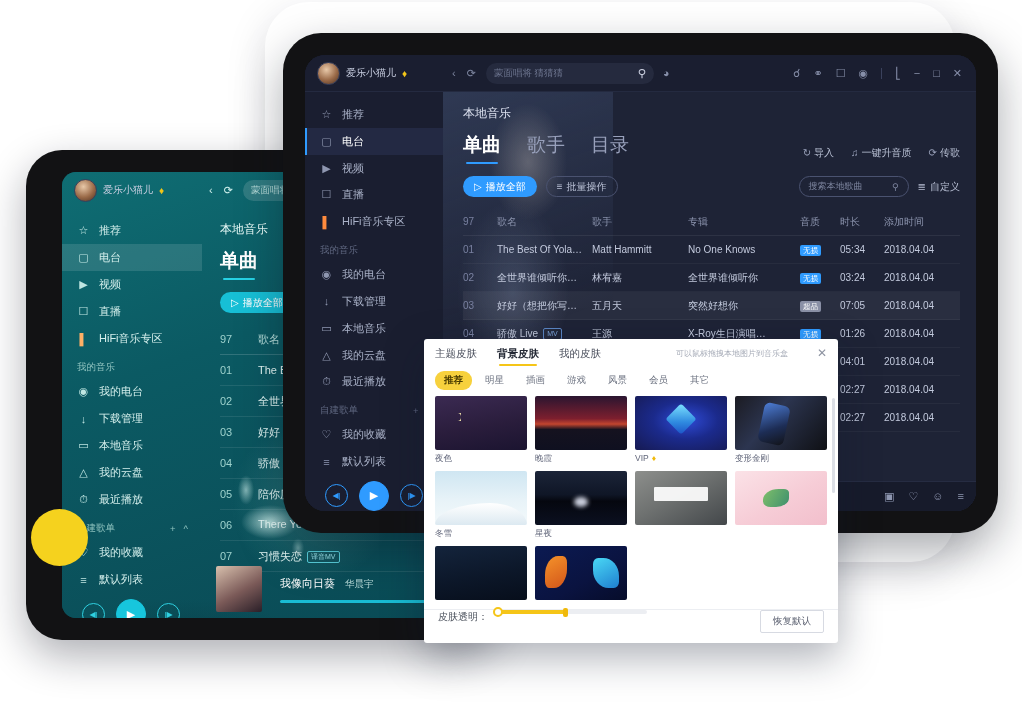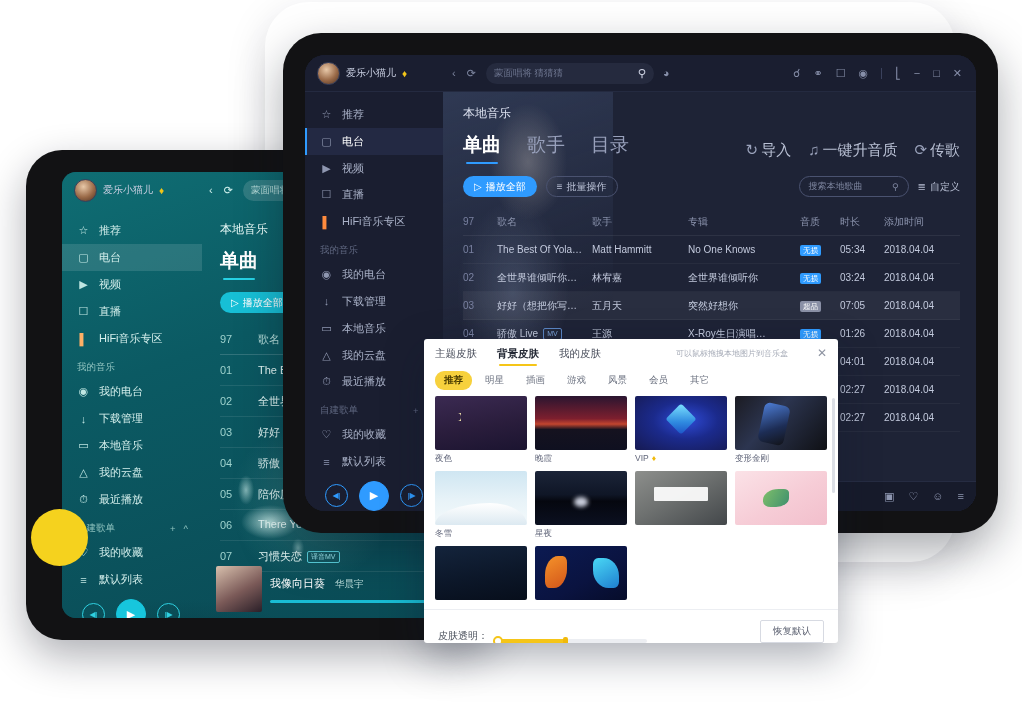--- a/index.html
+++ b/index.html
@@ -113,21 +113,21 @@
           linear-gradient(160deg,rgba(80,100,140,.35),rgba(30,36,58,0) 75%);
         filter:blur(.2px);}
   .cwrap{position:relative;z-index:2;padding:13px 16px 0 20px;}
   .ctitle{font-size:12px;color:#dde2f0;margin-bottom:10px;}
   .tabs{display:flex;gap:26px;align-items:flex-end;}
   .tab{font-size:19px;color:#98a0bb;position:relative;padding-bottom:6px;}
   .tab.active{color:#ffffff;font-weight:bold;}
   .tab.active:after{content:"";position:absolute;left:3px;right:3px;bottom:0;
         height:2px;background:#2f9bff;border-radius:2px;}
   .tabs-right{margin-left:auto;display:flex;gap:17px;align-items:center;
-        font-size:15px;color:#b9c0d4;padding-bottom:4px;font-family:Liberation Serif, serif;}
+        font-size:10px;color:#b9c0d4;padding-bottom:4px;font-family:Liberation Serif, serif;}
   .tabs-right span.ic{color:#9aa2bb;margin-right:3px;}
 
   .toolbar{display:flex;align-items:center;gap:9px;margin-top:12px;}
   .btn-play{height:21px;border-radius:11px;background:#2f9bff;color:#fff;
         display:flex;align-items:center;gap:4px;padding:0 11px;font-size:10px;}
   .btn-ghost{height:21px;border-radius:11px;border:1px solid #4a5270;color:#b8bfd4;
         display:flex;align-items:center;gap:4px;padding:0 10px;font-size:10px;
         box-sizing:border-box;}
   .tb-spacer{flex:1;}
   .mini-search{width:110px;height:21px;border-radius:11px;border:1px solid #4a5270;
@@ -206,21 +206,21 @@
       display:flex;align-items:center;gap:4px;padding:0 11px;font-size:10px;}
   .btn-ghost-t{height:21px;border-radius:11px;border:1px solid rgba(255,255,255,.35);
       color:#ddf5f2;display:flex;align-items:center;gap:4px;padding:0 10px;font-size:10px;
       box-sizing:border-box;}
   .trow-t{display:flex;align-items:center;height:30px;font-size:11px;
       border-bottom:1px solid rgba(255,255,255,.09);color:#e4f7f5;}
   .trow-t .c-no{color:#9ed2cd;width:38px;flex:0 0 38px;}
   .tag-mv-t{display:inline-block;font-size:7px;line-height:10px;height:10px;padding:0 3px;
       border:1px solid #5ad4e0;border-radius:2px;color:#9fe9f1;margin-left:5px;vertical-align:middle;}
   .nowbar{position:absolute;left:0;right:0;bottom:0;height:58px;display:flex;
-      align-items:center;gap:8px;padding:0 14px;box-sizing:border-box;z-index:5;}
+      align-items:center;gap:18px;padding:0 14px;box-sizing:border-box;z-index:5;}
   .cover{width:46px;height:46px;flex:0 0 46px;border-radius:2px;
       background:linear-gradient(150deg,#d8c0ad,#7b5a58 55%,#2a1f28);}
   .nowmeta{flex:1;min-width:0;}
   .nowtitle{font-size:11px;color:#fff;}
   .nowartist{font-size:9.5px;color:#b9ddda;margin-left:7px;}
   .progress{height:3px;border-radius:2px;background:#19bcd4;margin-top:9px;position:relative;}
   .progress .knob{position:absolute;right:-3px;top:-2.5px;width:8px;height:8px;
       border-radius:50%;background:#19bcd4;}
 
   
@@ -241,21 +241,21 @@
   .chip.active{background:#f7d13d;color:#4a3c00;font-weight:bold;}
   .grid-wrap{flex:1;min-height:0;overflow:hidden;position:relative;padding:0 11px;}
   .grid{display:grid;grid-template-columns:repeat(4,1fr);gap:6px 8px;}
   .cell .thumb{height:54px;border-radius:2px;position:relative;overflow:hidden;}
   .cell .cap{font-size:8.5px;color:#61htm;color:#61667a;margin-top:3px;display:flex;
       align-items:center;gap:3px;}
   .cap .v{color:#f0b90b;}
   .scrollbar{position:absolute;right:3px;top:2px;width:3px;height:95px;border-radius:2px;
       background:#dcdfe6;}
   .skin-foot{height:34px;flex:0 0 34px;border-top:1px solid #eceef2;display:flex;
-      align-items:flex-end;padding:0 14px;gap:9px;box-sizing:border-box;}
+      align-items:flex-start;padding:0 14px;gap:9px;box-sizing:border-box;}
   .foot-lbl{font-size:10px;color:#4e5costo;color:#4e545f;}
   .slider{flex:0 0 150px;height:4px;background:#eceef2;border-radius:2px;position:relative;}
   .slider .fill{position:absolute;left:0;top:0;bottom:0;width:46%;background:#f5c518;border-radius:2px;}
   .slider .knob{position:absolute;left:-4px;top:-3px;width:10px;height:10px;border-radius:50%;
       background:#fff;border:2px solid #f5c518;box-sizing:border-box;}
   .slider .knob2{position:absolute;left:44%;top:-2px;width:5px;height:9px;border-radius:2px;background:#f0b90b;}
   .btn-reset{margin-left:auto;font-size:9.5px;color:#5b6070;border:1px solid #d7dae2;
       border-radius:2px;padding:4px 12px;}
 
   

